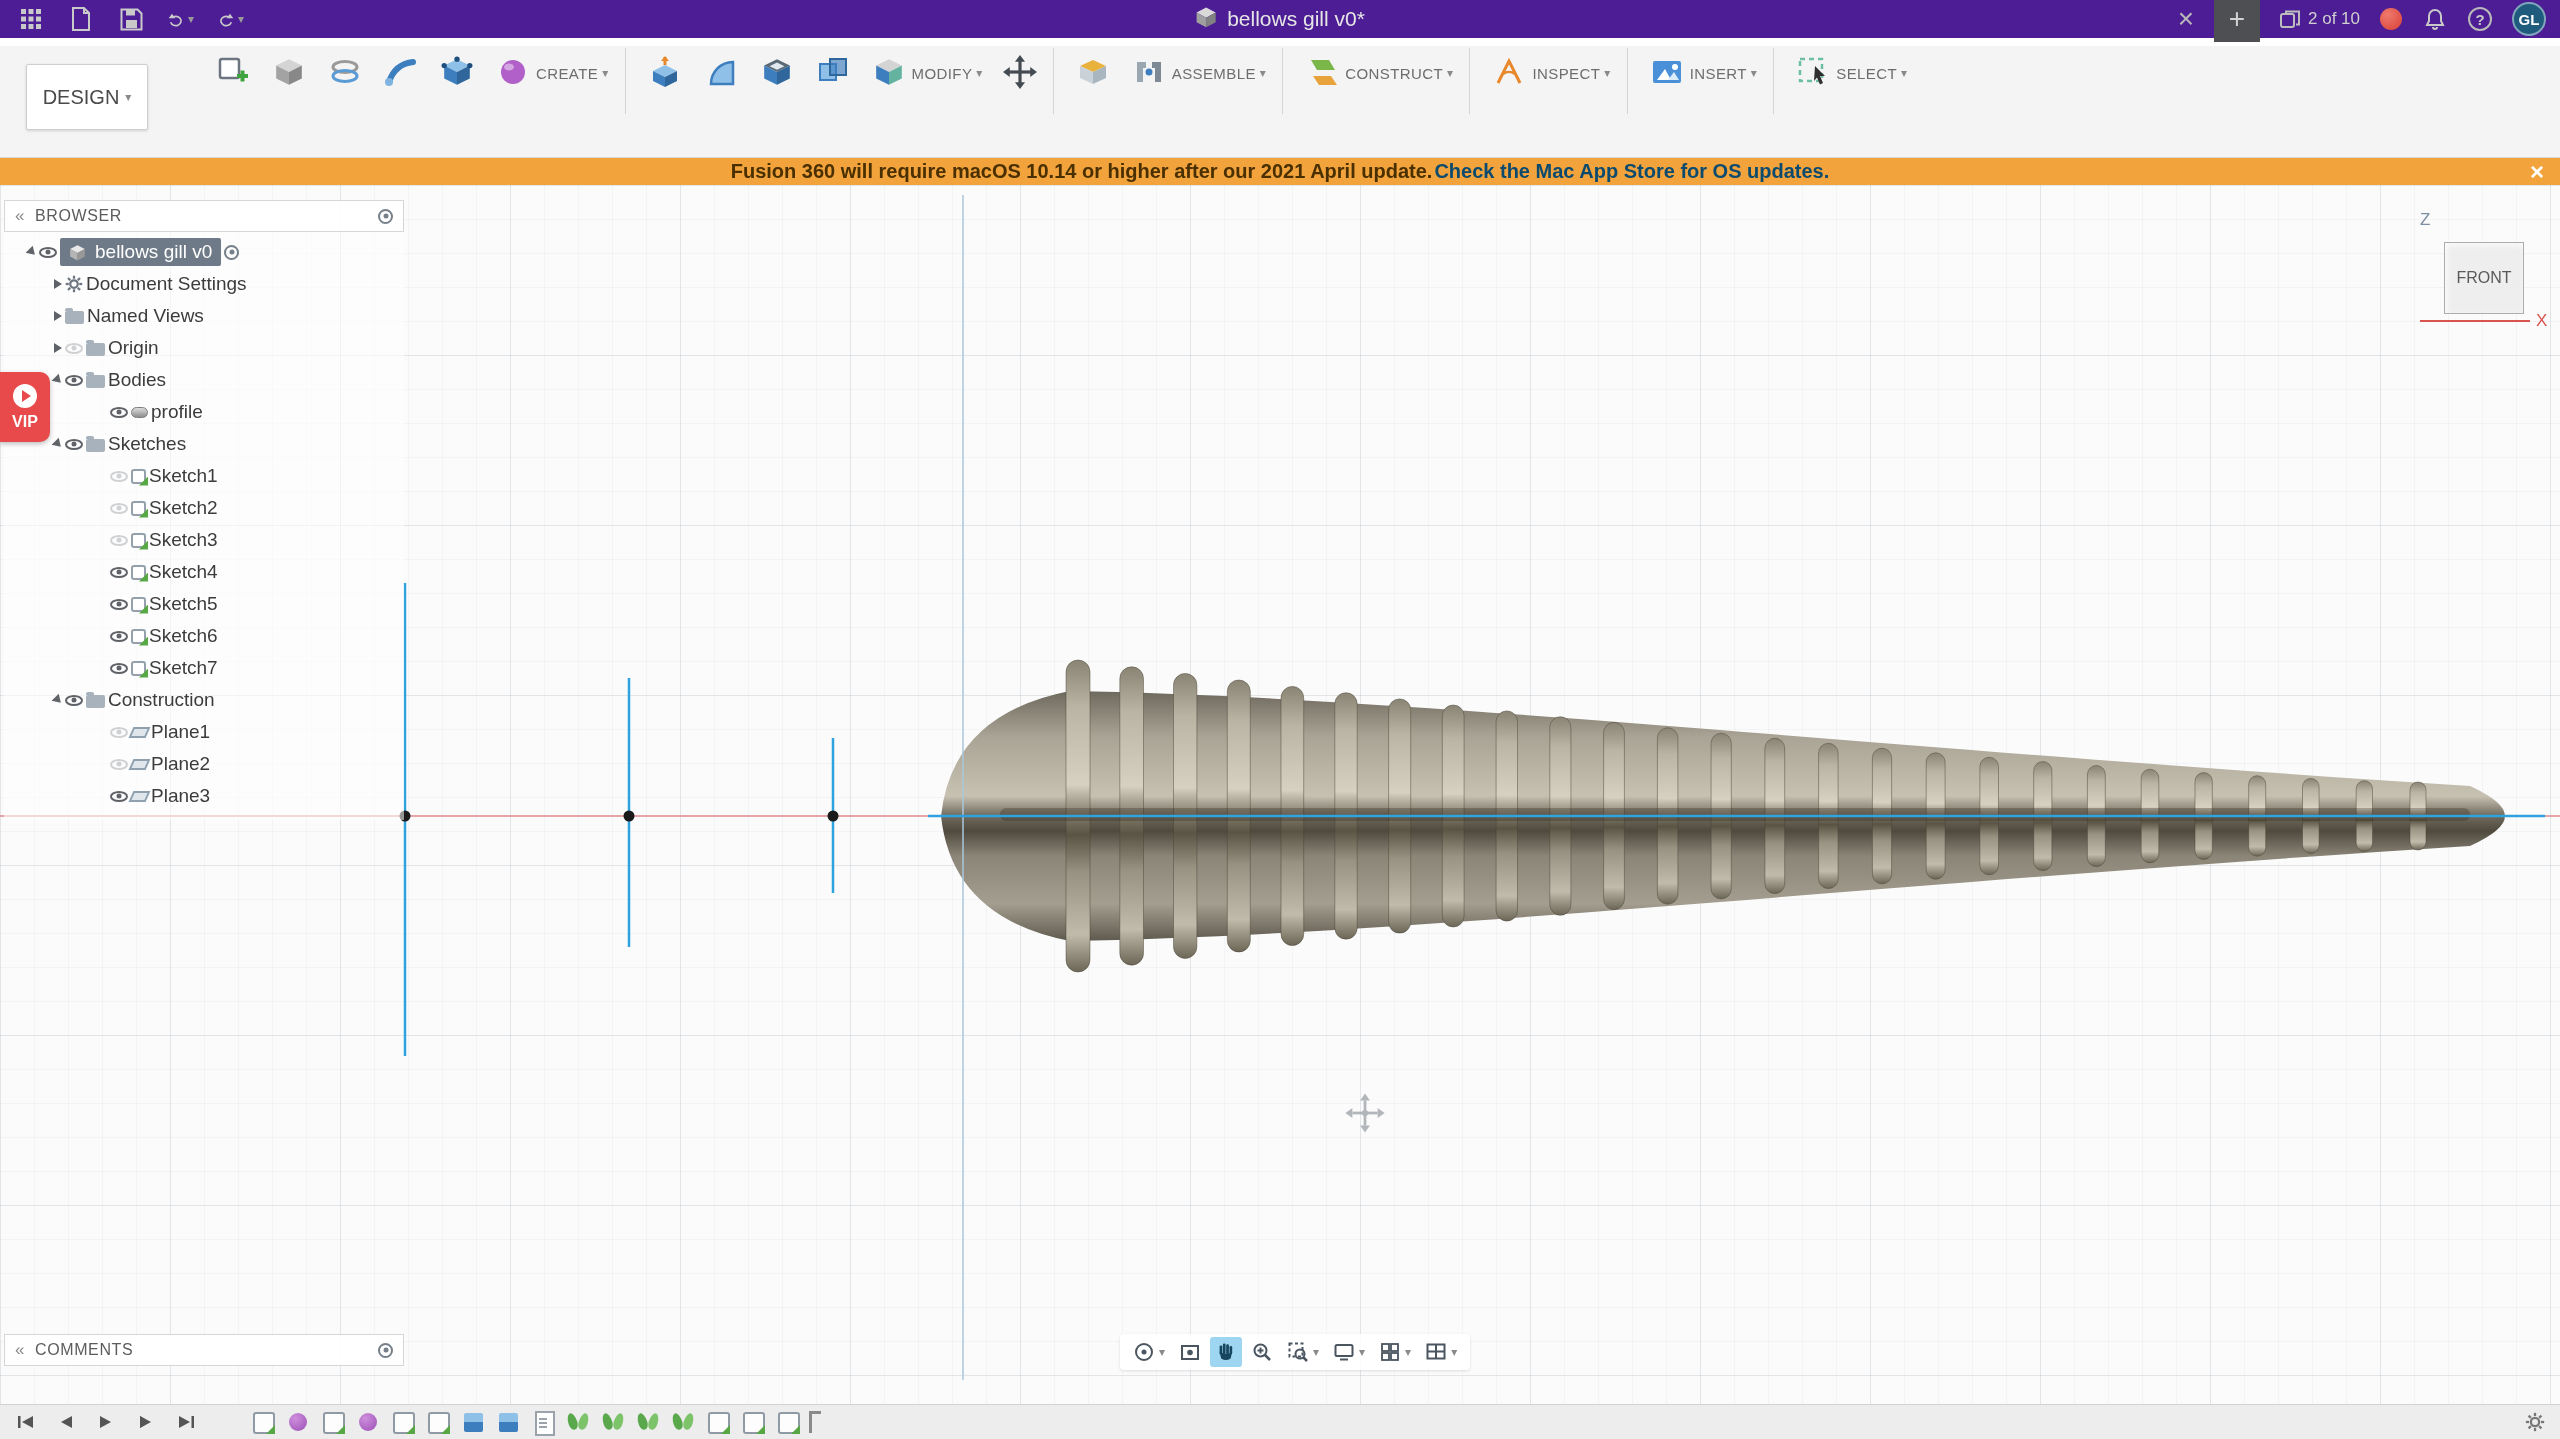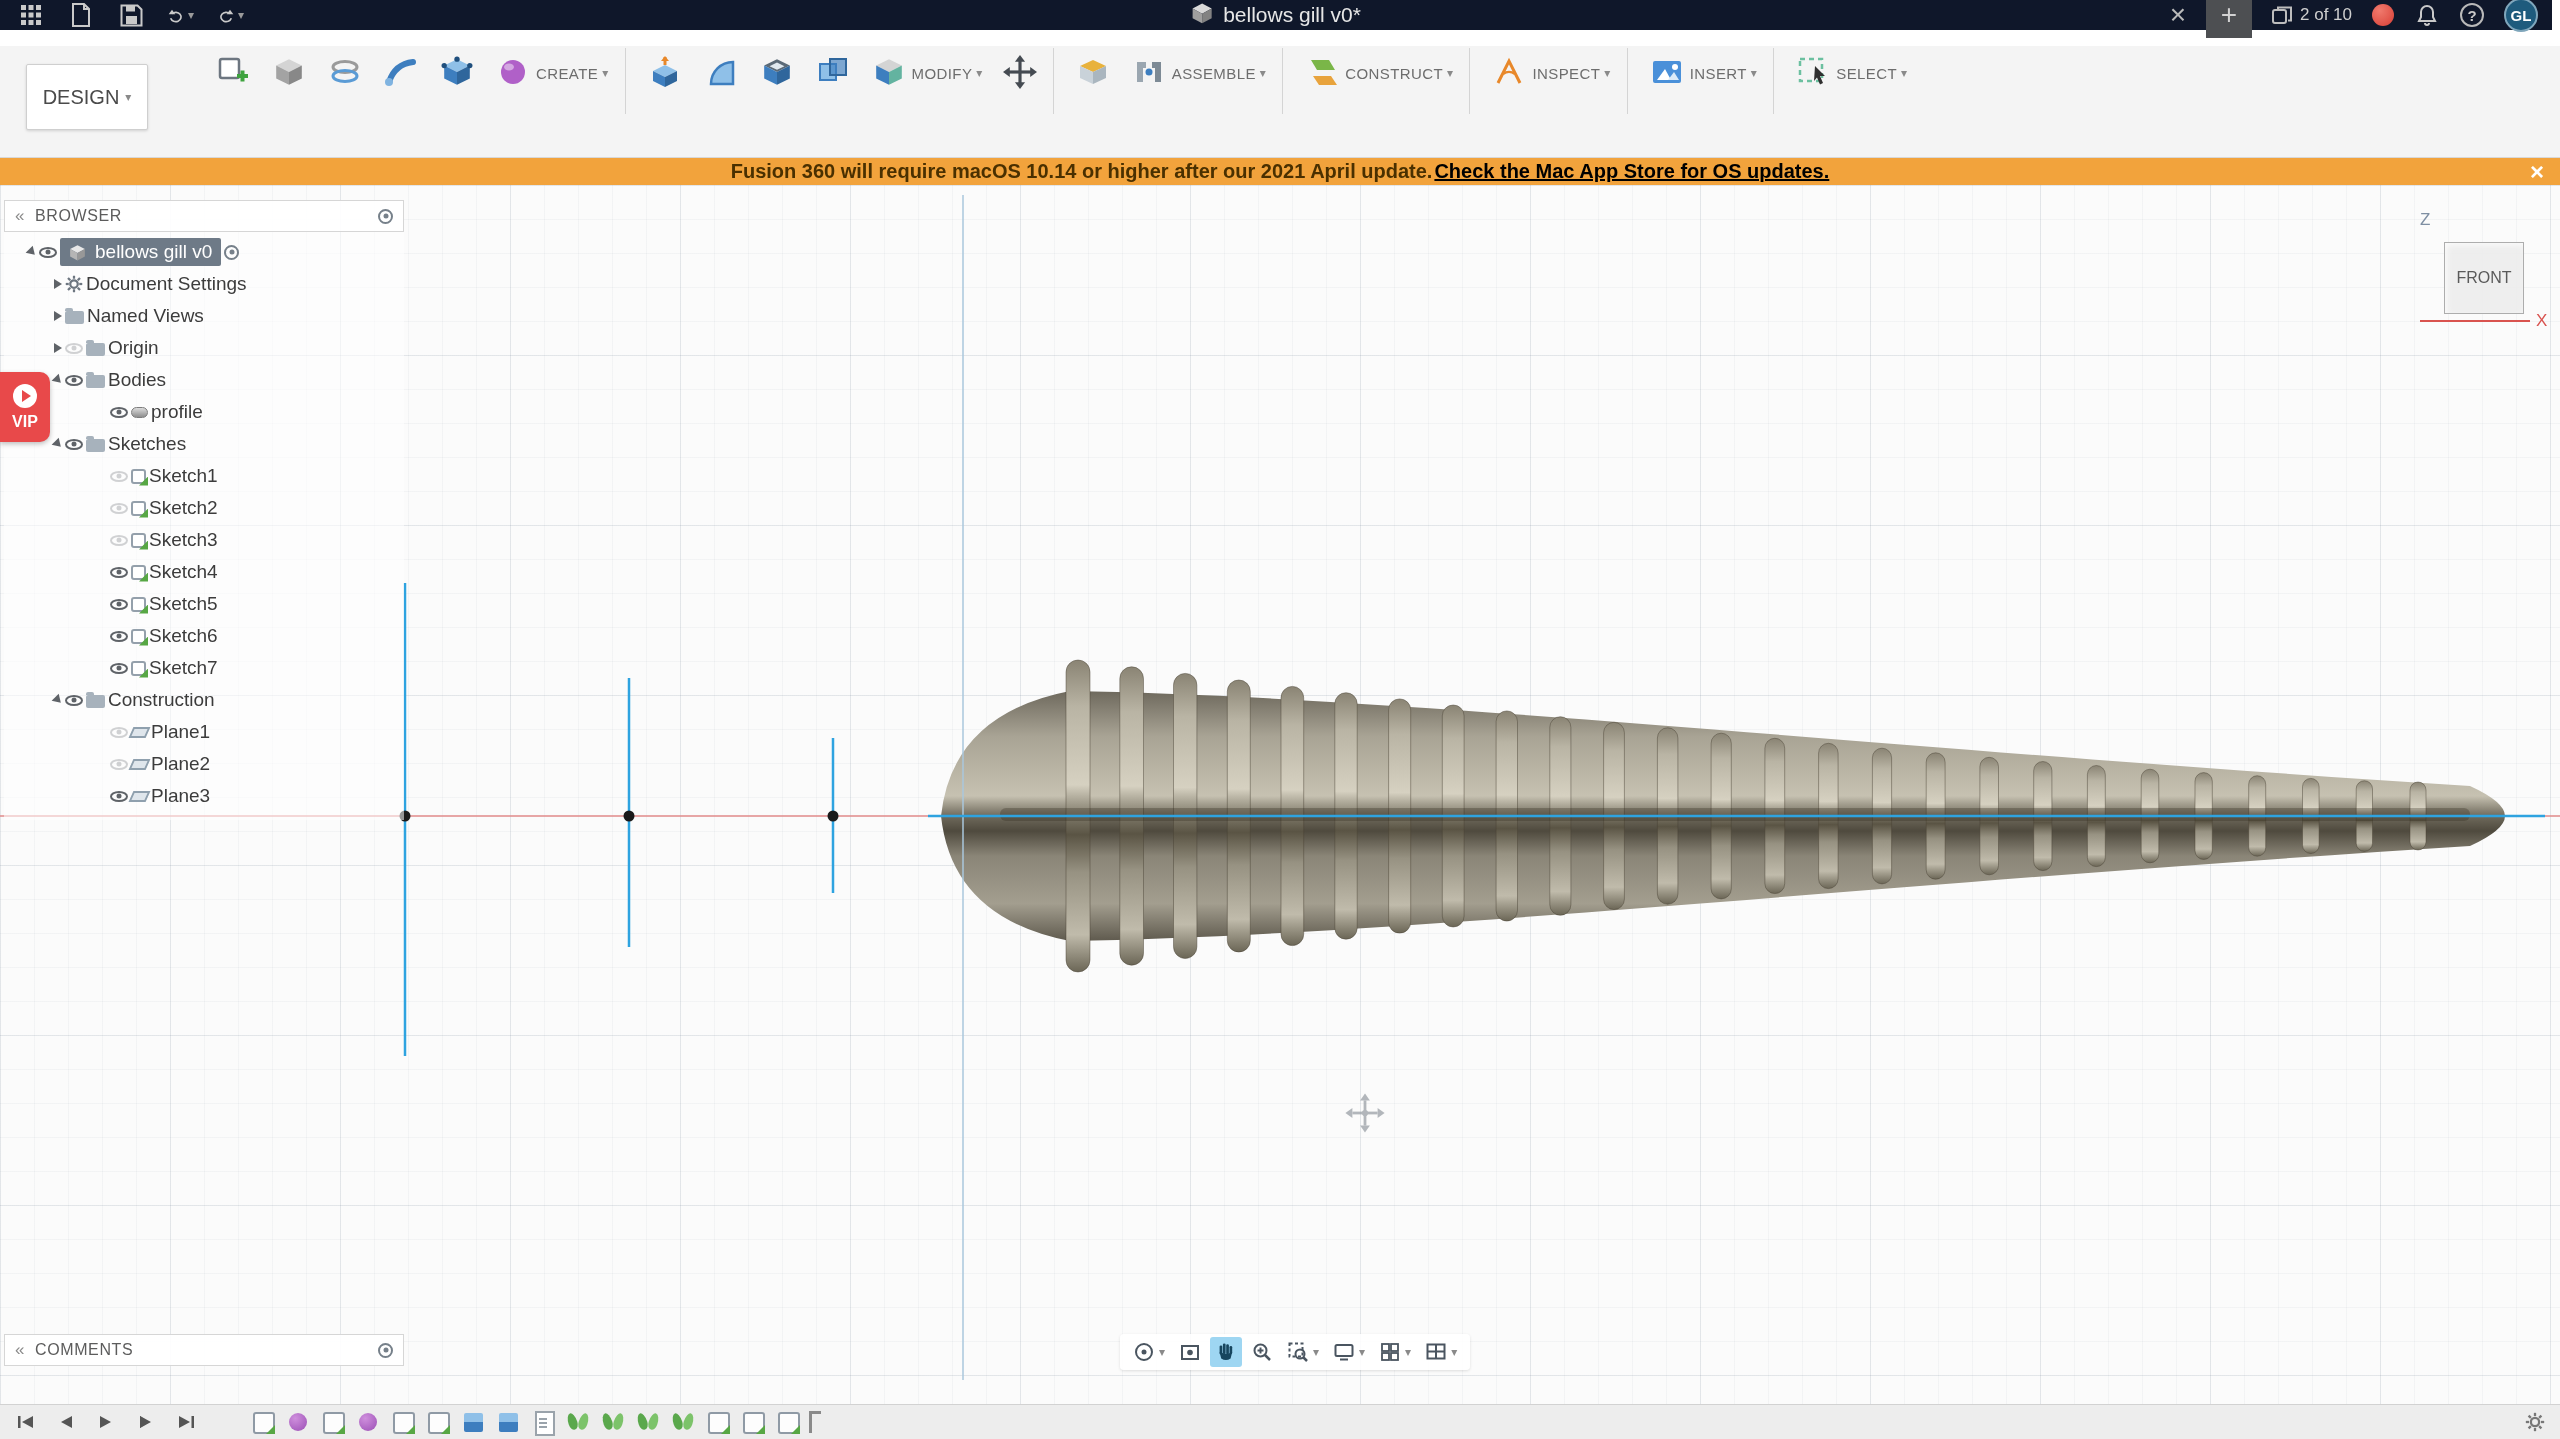--- a/index.html
+++ b/index.html
@@ -1,20 +1,20 @@
 <!DOCTYPE html>
 <html><head>
 <meta charset="utf-8">
 <style>
 *{margin:0;padding:0;box-sizing:border-box}
 html,body{width:2560px;height:1439px;overflow:hidden;font-family:"Liberation Sans",sans-serif;background:#fff}
 #app{position:relative;width:2560px;height:1439px}
 
 
-.titlebar{position:absolute;top:0;left:0;right:8px;height:30px;background:#0f172a;display:flex;align-items:center;color:#c9c9c9;z-index:60}
+.titlebar{position:absolute;top:0;left:0;right:0;height:38px;background:#4c1d95;display:flex;align-items:center;color:#c9c9c9;z-index:60}
 .tb-left{display:flex;align-items:center;gap:24px;padding-left:18px}
 .tb-ic{width:26px;height:26px;display:flex;align-items:center;justify-content:center;cursor:pointer}
 .tb-title{position:absolute;left:50%;transform:translateX(-50%);display:flex;align-items:center;gap:10px;color:#e6e6e6;font-size:21px}
 .tb-right{margin-left:auto;display:flex;align-items:center;gap:20px;padding-right:14px}
 .tb-close{font-size:28px;color:#b9b9b9;cursor:pointer;line-height:1}
 .newtab{width:46px;height:46px;background:#4d4f52;display:flex;align-items:center;justify-content:center;font-size:28px;color:#d2d2d2;cursor:pointer}
 .tabcount{display:flex;align-items:center;gap:8px;font-size:17px;color:#cfcfcf;cursor:pointer}
 .reddot{width:22px;height:22px;border-radius:50%;background:radial-gradient(circle at 35% 30%,#f07a6d,#d83f36);cursor:pointer}
 .helpc{width:24px;height:24px;border-radius:50%;border:2px solid #b9b9b9;display:flex;align-items:center;justify-content:center;font-size:15px;font-weight:bold;color:#c9c9c9;cursor:pointer}
 .avatar{width:34px;height:34px;border-radius:50%;background:#1e5b7d;border:2px solid #7fa6bb;color:#fff;display:flex;align-items:center;justify-content:center;font-size:15px;font-weight:bold;cursor:pointer}
@@ -31,21 +31,21 @@
 .groups{display:flex;align-items:flex-start;height:76px}
 .group{display:flex;flex-direction:row;align-items:center;padding:0 10px}
 .gicons{display:flex;gap:10px;height:52px;align-items:center}
 .ticonbtn{width:46px;height:46px;display:flex;align-items:center;justify-content:center;border-radius:3px;cursor:pointer}
 .glabel{font-size:15px;color:#6d6d6d;letter-spacing:.4px;display:flex;align-items:center;cursor:pointer;margin-top:2px}
 .gsep{width:1px;background:#d4d4d4;height:66px;margin:2px 6px 0}
 .solo{display:flex;align-items:center;height:52px;padding:0 10px}
 
 
 .banner{position:absolute;top:158px;left:0;right:0;height:27px;background:#f2a33c;display:flex;align-items:center;justify-content:center;z-index:54;font-size:20px;color:#4a3000;font-weight:bold}
-.banner a{color:#000000;text-decoration:underline;margin-left:2px;cursor:pointer}
+.banner a{color:#0c4a6e;margin-left:2px;cursor:pointer}
 .banner-close{position:absolute;right:16px;color:#fff;font-size:24px;font-weight:bold;cursor:pointer;line-height:1}
 
 
 .canvas{position:absolute;top:185px;left:0;right:0;bottom:0;background-color:#fbfbfb;
 background-image:
  linear-gradient(rgba(90,110,130,.10) 1px,transparent 1px),
  linear-gradient(90deg,rgba(90,110,130,.10) 1px,transparent 1px),
  linear-gradient(rgba(90,110,130,.05) 1px,transparent 1px),
  linear-gradient(90deg,rgba(90,110,130,.05) 1px,transparent 1px);
 background-size:170px 170px,170px 170px,34px 34px,34px 34px;z-index:1}

